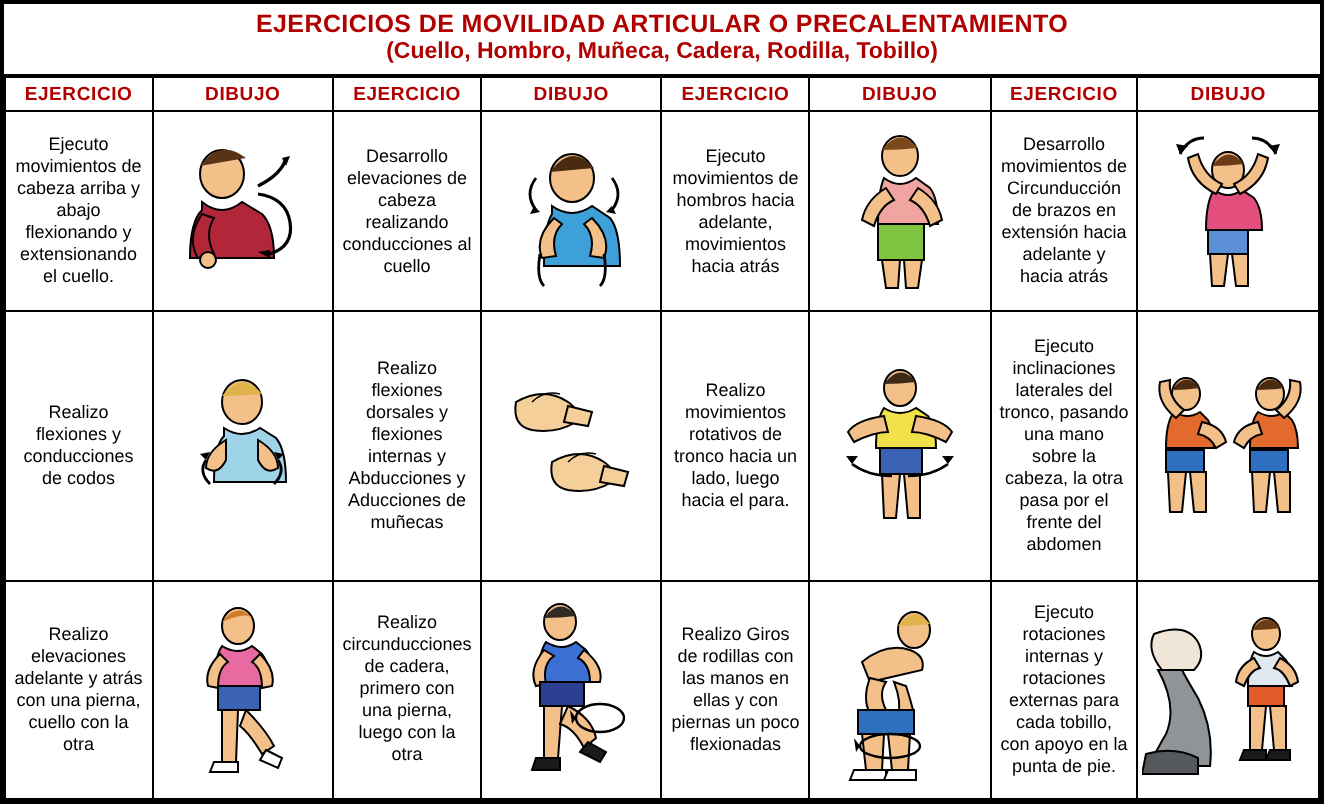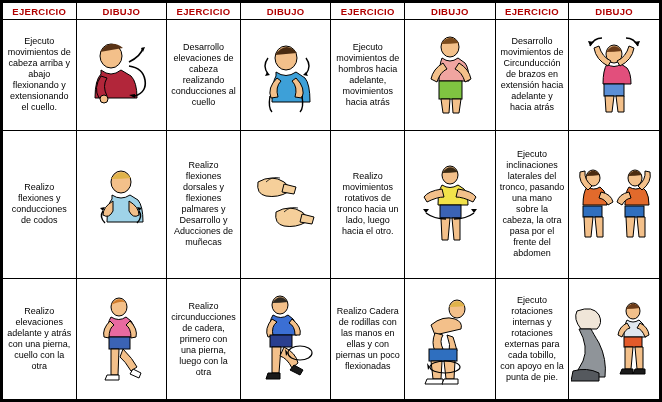--- a/index.html
+++ b/index.html
@@ -67,20 +67,24 @@
   .pic svg{display:block;margin:0 auto;}
   
   col.c-txt{width:11.2%;}
   col.c-pic{width:13.8%;}
 </style>
 </head>
 <body>
 
 <div id="sheet">
 
+  <div class="title-block">
+    <div class="title-line1">EJERCICIOS DE MOVILIDAD ARTICULAR O PRECALENTAMIENTO</div>
+    <div class="title-line2">(Cuello, Hombro, Muñeca, Cadera, Rodilla, Tobillo)</div>
+  </div>
 
   <table>
     <colgroup>
       <col class="c-txt">
         <col class="c-pic">
       <col class="c-txt">
         <col class="c-pic">
       <col class="c-txt">
         <col class="c-pic">
       <col class="c-txt">
@@ -175,33 +179,33 @@
             <path d="M27 30 q9 6 18 0 l8 5 q5 6 5 22 l-36 0 q0 -18 5 -23z" fill="#9fd3e8" stroke="#000" stroke-width="1"></path>
             <path d="M28 36 q-10 6 -10 14 q6 4 10 -4z" fill="#f3c08a" stroke="#000" stroke-width="1"></path>
             <path d="M44 36 q10 6 10 14 q-6 4 -10 -4z" fill="#f3c08a" stroke="#000" stroke-width="1"></path>
             <path d="M20 58 q-6 -6 -2 -12" fill="none" stroke="#000" stroke-width="1.4"></path>
             <path d="M18 46 l-3 -3 l5 -1z" fill="#000"></path>
             <path d="M52 58 q6 -6 2 -12" fill="none" stroke="#000" stroke-width="1.4"></path>
             <path d="M54 46 l3 -3 l-5 -1z" fill="#000"></path>
           </svg>
         </td>
 
-        <td class="txt">Realizo flexiones dorsales y flexiones palmares y Desarrollo y Aducciones de muñecas</td>
+        <td class="txt">Realizo flexiones dorsales y flexiones internas y Abducciones y Aducciones de muñecas</td>
         <td class="pic">
           <svg width="76" height="72" viewBox="0 0 76 72">
             <path d="M10 14 q14 -8 26 0 q6 4 4 10 q-10 6 -22 4 q-10 -2 -8 -14z" fill="#f5cf9a" stroke="#000" stroke-width="1"></path>
             <path d="M36 16 l12 3 l-2 7 l-12 -2z" fill="#f5cf9a" stroke="#000" stroke-width="1"></path>
             <path d="M18 14 q6 -6 14 -4" fill="none" stroke="#000" stroke-width=".8"></path>
             <path d="M28 44 q14 -8 26 0 q6 4 4 10 q-10 6 -22 4 q-10 -2 -8 -14z" fill="#f5cf9a" stroke="#000" stroke-width="1"></path>
             <path d="M54 46 l12 3 l-2 7 l-12 -2z" fill="#f5cf9a" stroke="#000" stroke-width="1"></path>
             <path d="M36 44 q6 -6 14 -4" fill="none" stroke="#000" stroke-width=".8"></path>
           </svg>
         </td>
 
-        <td class="txt">Realizo movimientos rotativos de tronco hacia un lado, luego hacia el otro.</td>
+        <td class="txt">Realizo movimientos rotativos de tronco hacia un lado, luego hacia el para.</td>
         <td class="pic">
           <svg width="72" height="86" viewBox="0 0 72 86">
             <ellipse cx="36" cy="14" rx="8" ry="9" fill="#f3c08a" stroke="#000" stroke-width="1"></ellipse>
             <path d="M28 12 q8 -11 16 -1 q-8 1 -16 1z" fill="#3a2a14"></path>
             <path d="M28 24 q8 5 16 0 l6 4 q4 5 4 16 l-30 0 q0 -14 4 -20z" fill="#f2e24a" stroke="#000" stroke-width="1"></path>
             <path d="M28 28 q-14 2 -18 8 l3 5 q10 -5 17 -5z" fill="#f3c08a" stroke="#000" stroke-width="1"></path>
             <path d="M44 28 q14 2 18 8 l-3 5 q-10 -5 -17 -5z" fill="#f3c08a" stroke="#000" stroke-width="1"></path>
             <rect x="26" y="44" width="21" height="13" fill="#3b63b5" stroke="#000" stroke-width="1"></rect>
             <path d="M27 57 l1 22 l6 0 l2 -22z" fill="#f3c08a" stroke="#000" stroke-width="1"></path>
             <path d="M38 57 l2 22 l6 0 l0 -22z" fill="#f3c08a" stroke="#000" stroke-width="1"></path>
@@ -267,21 +271,21 @@
             <rect x="20" y="42" width="22" height="12" fill="#2a3f8f" stroke="#000" stroke-width="1"></rect>
             <path d="M22 54 l0 26 l7 0 l2 -26z" fill="#f3c08a" stroke="#000" stroke-width="1"></path>
             <path d="M34 54 q12 6 14 16 l-6 5 q-5 -10 -12 -12z" fill="#f3c08a" stroke="#000" stroke-width="1"></path>
             <path d="M18 80 l12 0 l0 6 l-14 0z" fill="#1a1a1a" stroke="#000" stroke-width="1"></path>
             <path d="M44 72 l9 5 l-3 5 l-10 -5z" fill="#1a1a1a" stroke="#000" stroke-width="1"></path>
             <ellipse cx="50" cy="60" rx="12" ry="7" fill="none" stroke="#000" stroke-width="1.2"></ellipse>
             <path d="M38 60 l-3 -4 l1 7z" fill="#000"></path>
           </svg>
         </td>
 
-        <td class="txt">Realizo Cadera de rodillas con las manos en ellas y con piernas un poco flexionadas</td>
+        <td class="txt">Realizo Giros de rodillas con las manos en ellas y con piernas un poco flexionadas</td>
         <td class="pic">
           <svg width="78" height="92" viewBox="0 0 78 92">
             <ellipse cx="46" cy="16" rx="8" ry="9" fill="#f3c08a" stroke="#000" stroke-width="1"></ellipse>
             <path d="M38 14 q8 -11 16 -1 q-8 1 -16 1z" fill="#e0b34a"></path>
             <path d="M20 32 q12 -10 24 -6 q8 3 6 10 l-26 6z" fill="#f3c08a" stroke="#000" stroke-width="1"></path>
             <path d="M24 40 q-4 10 0 18 l8 -2 q-4 -8 0 -14z" fill="#f3c08a" stroke="#000" stroke-width="1"></path>
             <path d="M36 42 q4 10 2 18 l8 -2 q-2 -8 -4 -14z" fill="#f3c08a" stroke="#000" stroke-width="1"></path>
             <rect x="18" y="56" width="28" height="12" fill="#2f6fbf" stroke="#000" stroke-width="1"></rect>
             <path d="M20 68 l2 18 l8 0 l1 -18z" fill="#f3c08a" stroke="#000" stroke-width="1"></path>
             <path d="M33 68 l2 18 l8 0 l1 -18z" fill="#f3c08a" stroke="#000" stroke-width="1"></path>

